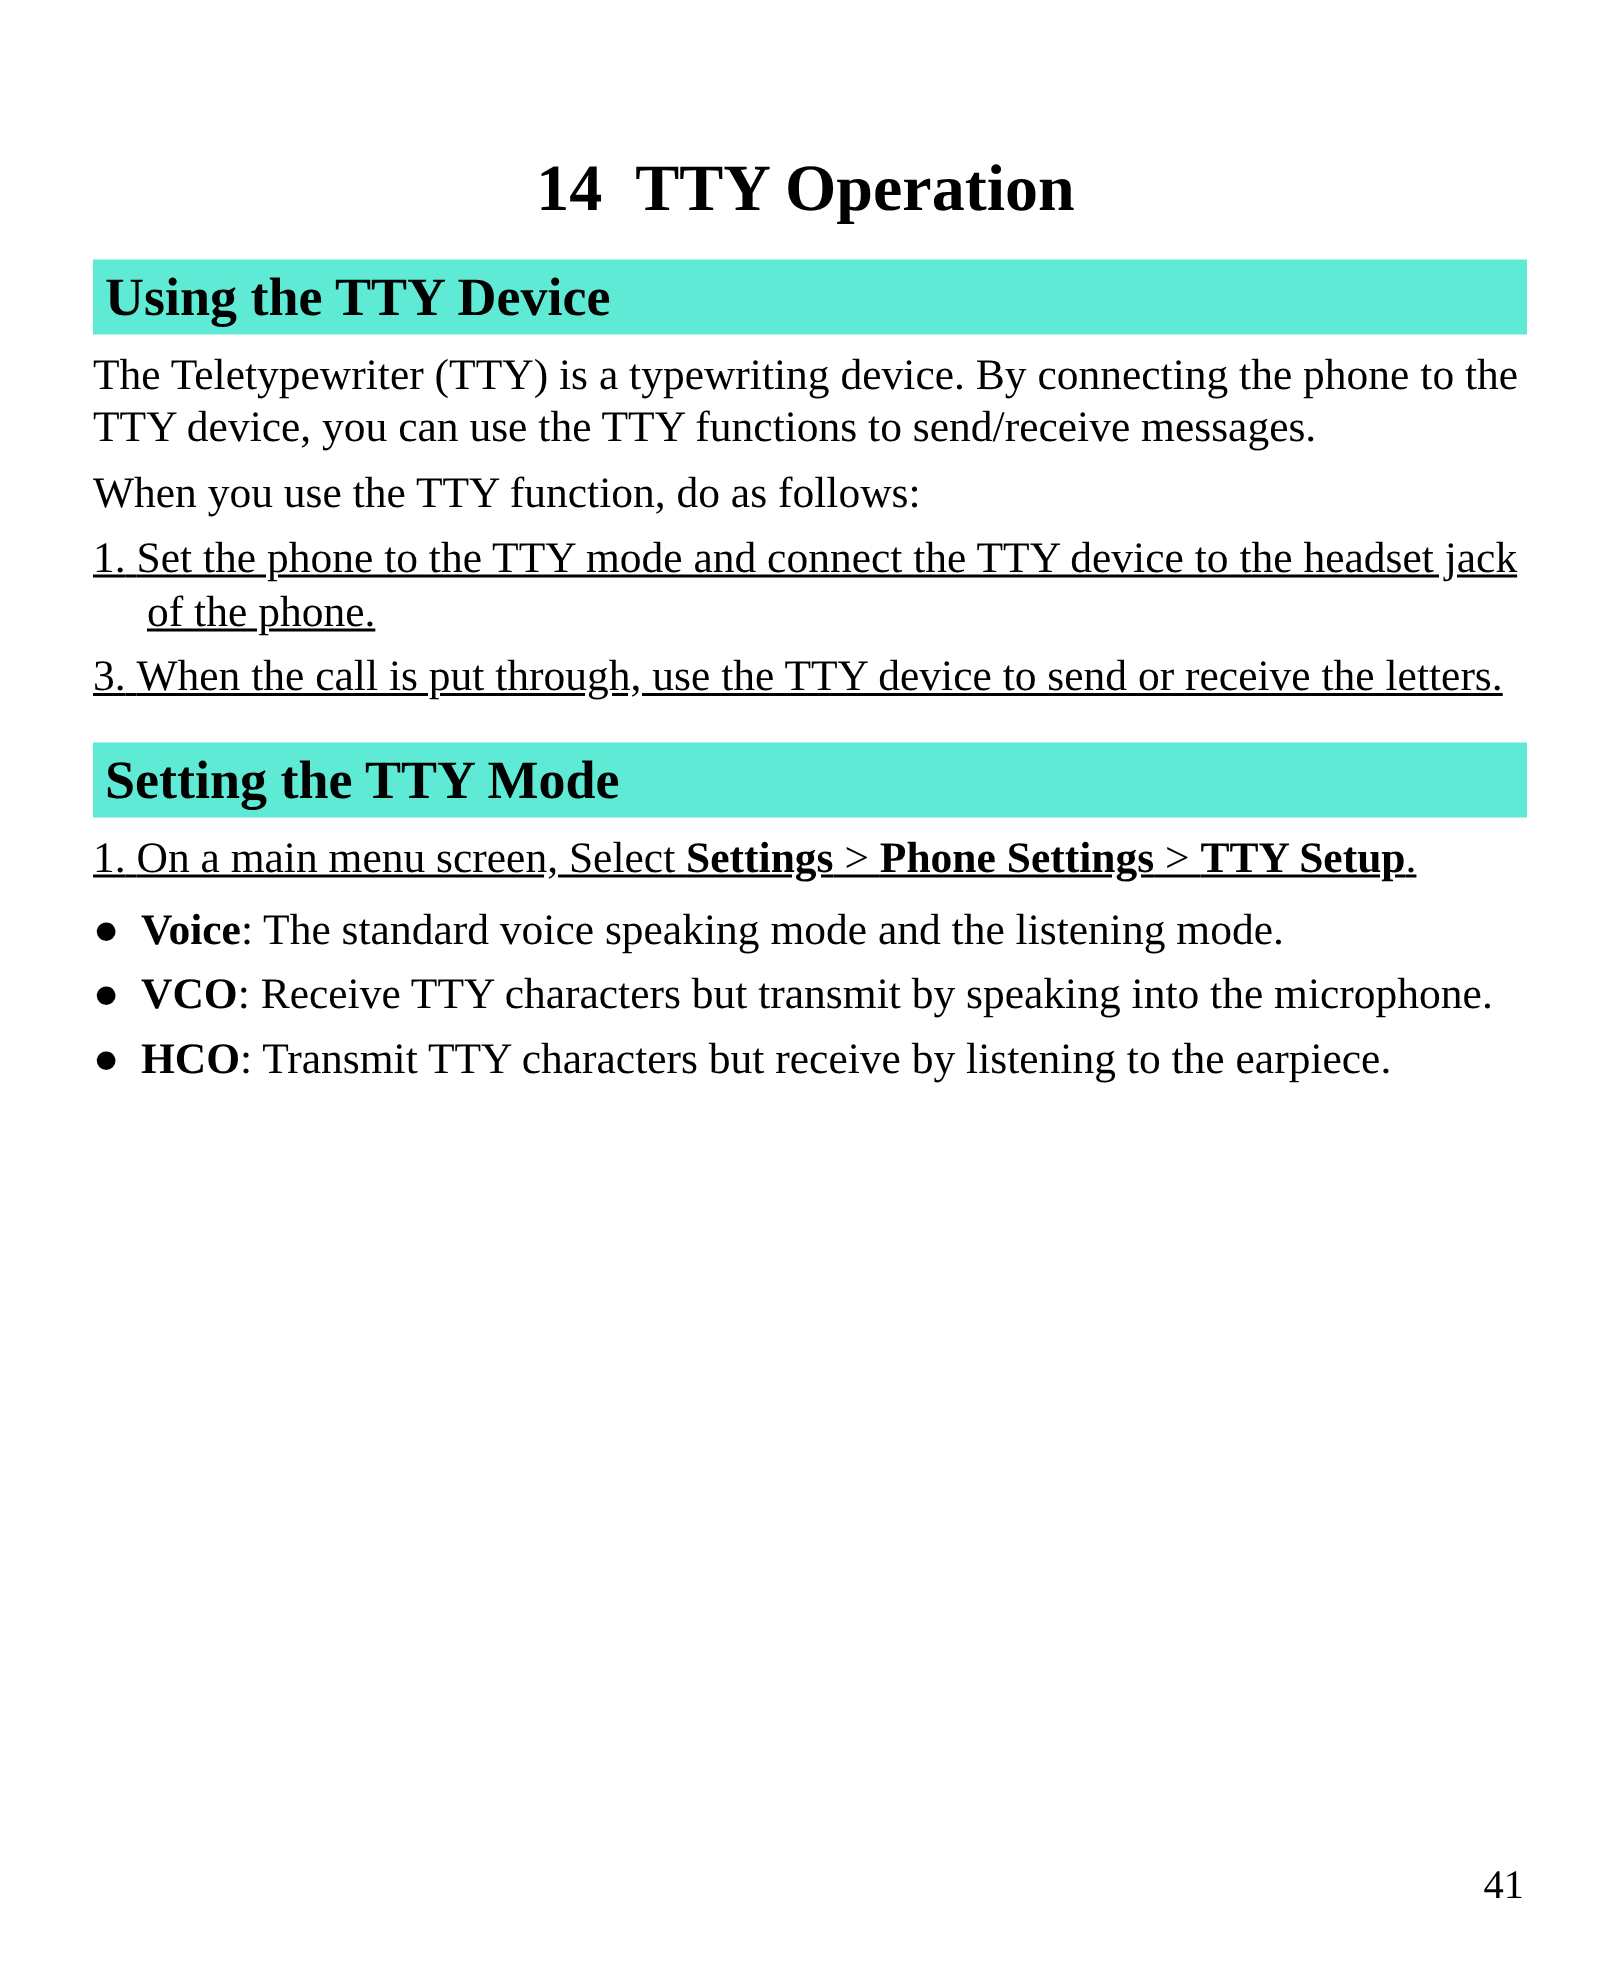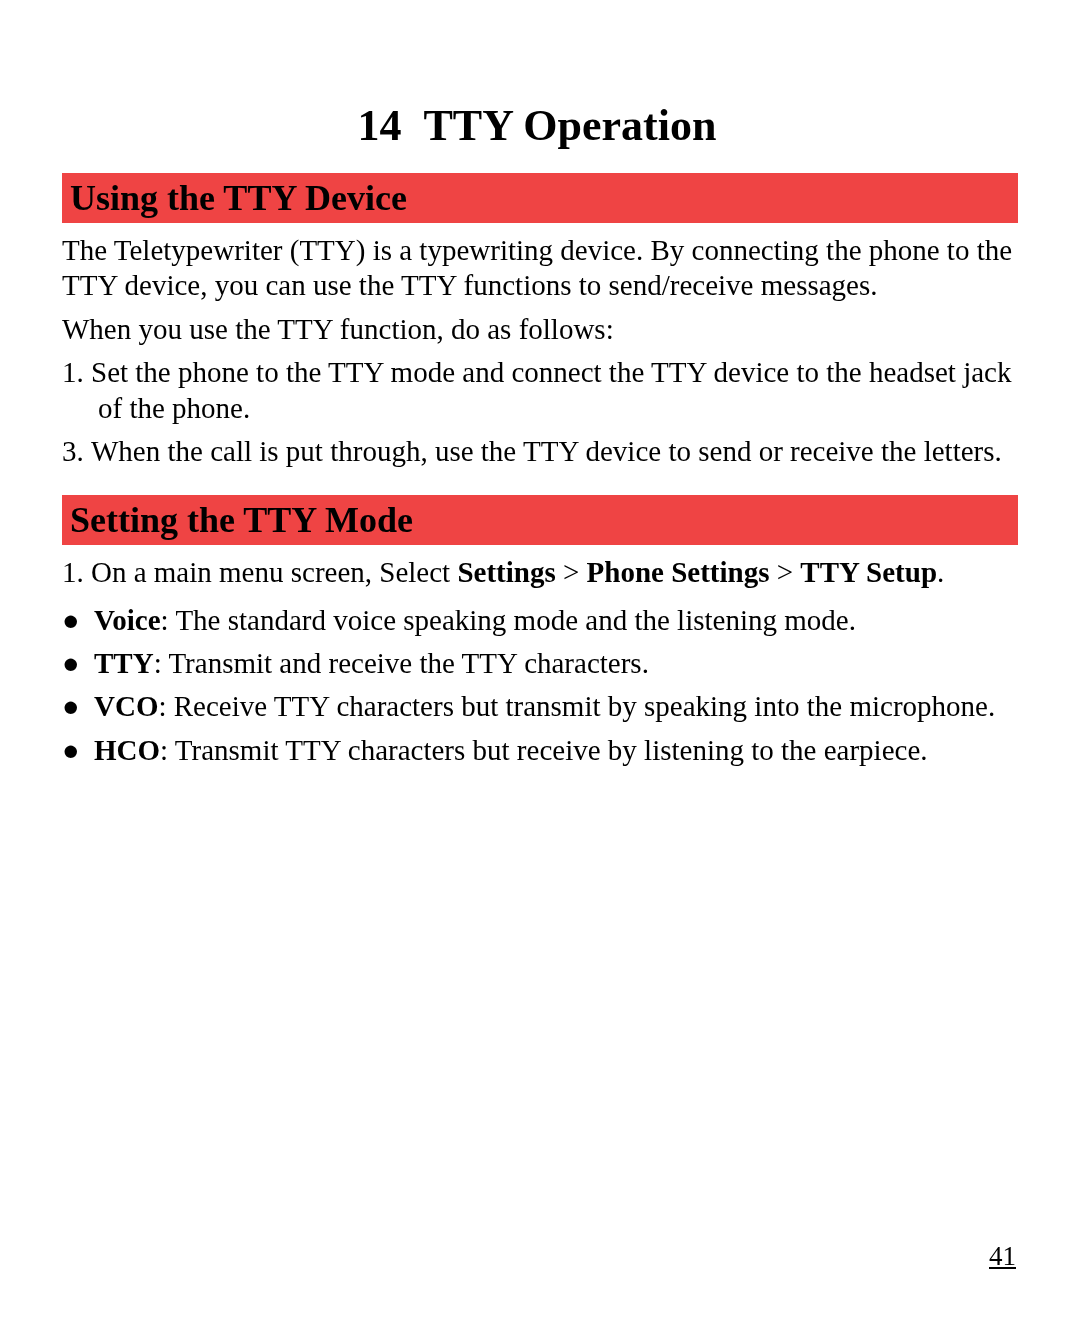--- a/index.html
+++ b/index.html
@@ -11,35 +11,36 @@
     position: relative;
   }
   .chapter-title {
     text-align: center;
     font-size: 44px;
     font-weight: bold;
     margin-bottom: 22px;
     padding-right: 6px;
   }
   .section-header {
-    background: #ef4444;
+    background: #5eead4;
     font-size: 36px;
     font-weight: bold;
     padding: 4px 8px 4px 8px;
     margin-bottom: 10px;
   }
   .para {
     font-size: 29px;
     line-height: 1.22;
     margin: 6px 0 8px 0;
   }
   ol.numbered {
     list-style: none;
     padding-left: 0;
     margin: 4px 0 12px 0;
+    text-decoration: underline;
   }
   ol.numbered > li {
     font-size: 29px;
     line-height: 1.22;
     padding-left: 36px;
     text-indent: -36px;
     margin: 8px 0;
   }
   ul.bullets {
     list-style: none;
@@ -57,21 +58,20 @@
     display: inline-block;
     width: 32px;
     text-indent: 0;
   }
   .b { font-weight: bold; }
   .page-num {
     position: absolute;
     bottom: 48px;
     right: 64px;
     font-size: 27px;
-    text-decoration: underline;
   }
   .end-key {
     display: inline-block;
     vertical-align: middle;
     margin: 0 6px;
   }
   .end-key svg { display: block; }
   .ok-key {
     display: inline-block;
     vertical-align: middle;
@@ -101,18 +101,17 @@
 <div class="sect-gap"></div>
 
 <div class="section-header">Setting the TTY Mode</div>
 
 <ol class="numbered">
   <li><span>1.</span>&nbsp;<span class="li-line">On a main menu screen, Select </span><span class="b">Settings</span><span> &gt; </span><span class="b">Phone Settings</span><span> &gt; </span><span class="b">TTY Setup</span><span>.</span></li>
 </ol>
 
 <ul class="bullets">
   <li><span class="dot">●</span><span class="b">Voice</span><span>: The standard voice speaking mode and the listening mode.</span></li>
-  <li><span class="dot">●</span><span class="b">TTY</span><span>: Transmit and receive the TTY characters.</span></li>
   <li><span class="dot">●</span><span class="b">VCO</span><span>: Receive TTY characters but transmit by speaking into the microphone.</span></li>
   <li><span class="dot">●</span><span class="b">HCO</span><span>: Transmit TTY characters but receive by listening to the earpiece.</span></li>
 </ul>
 
 <div class="page-num">41</div>
 
 </body></html>

